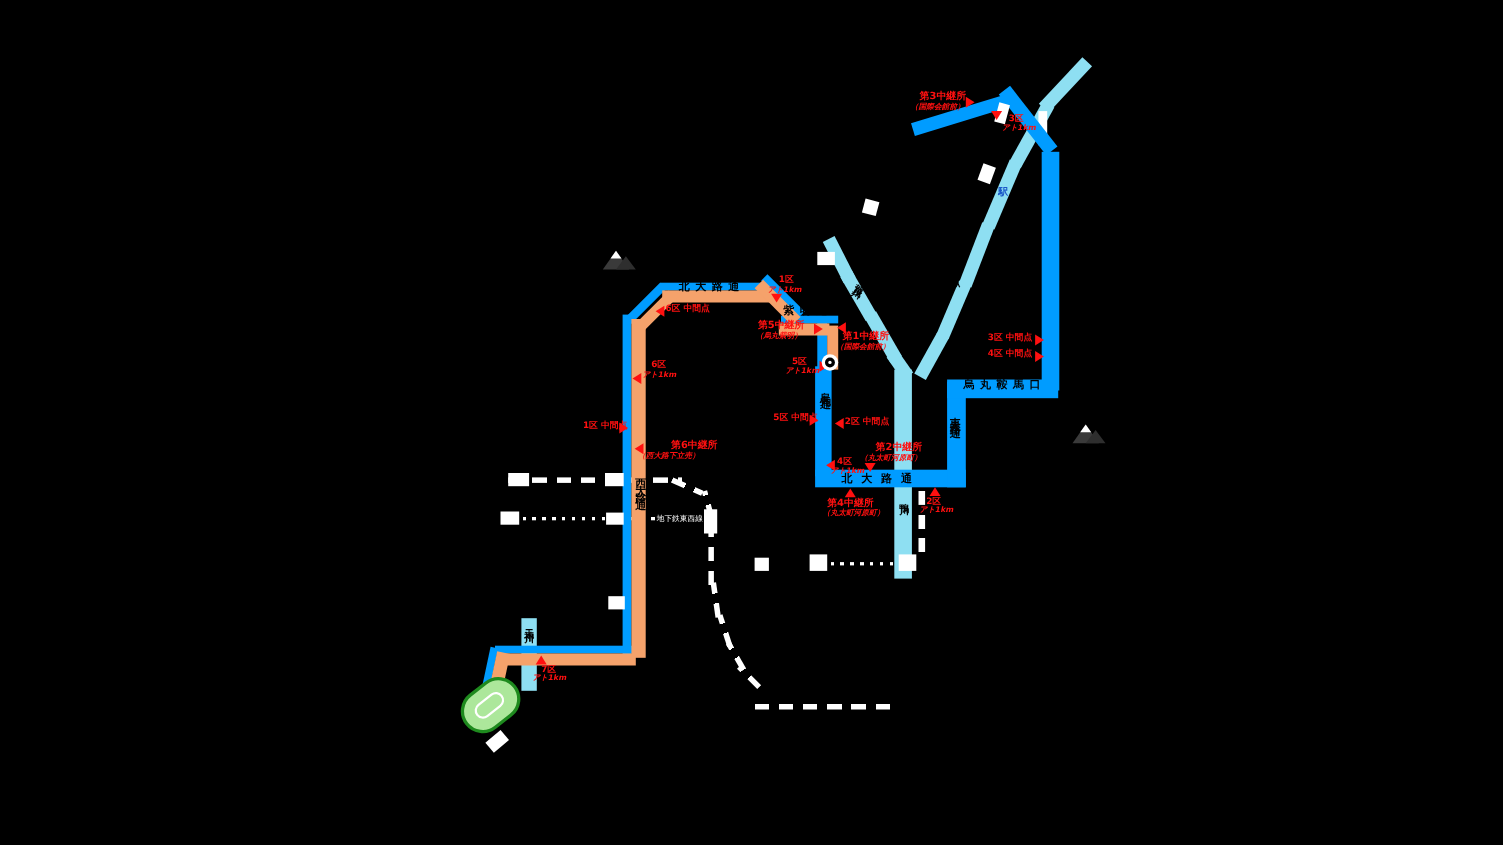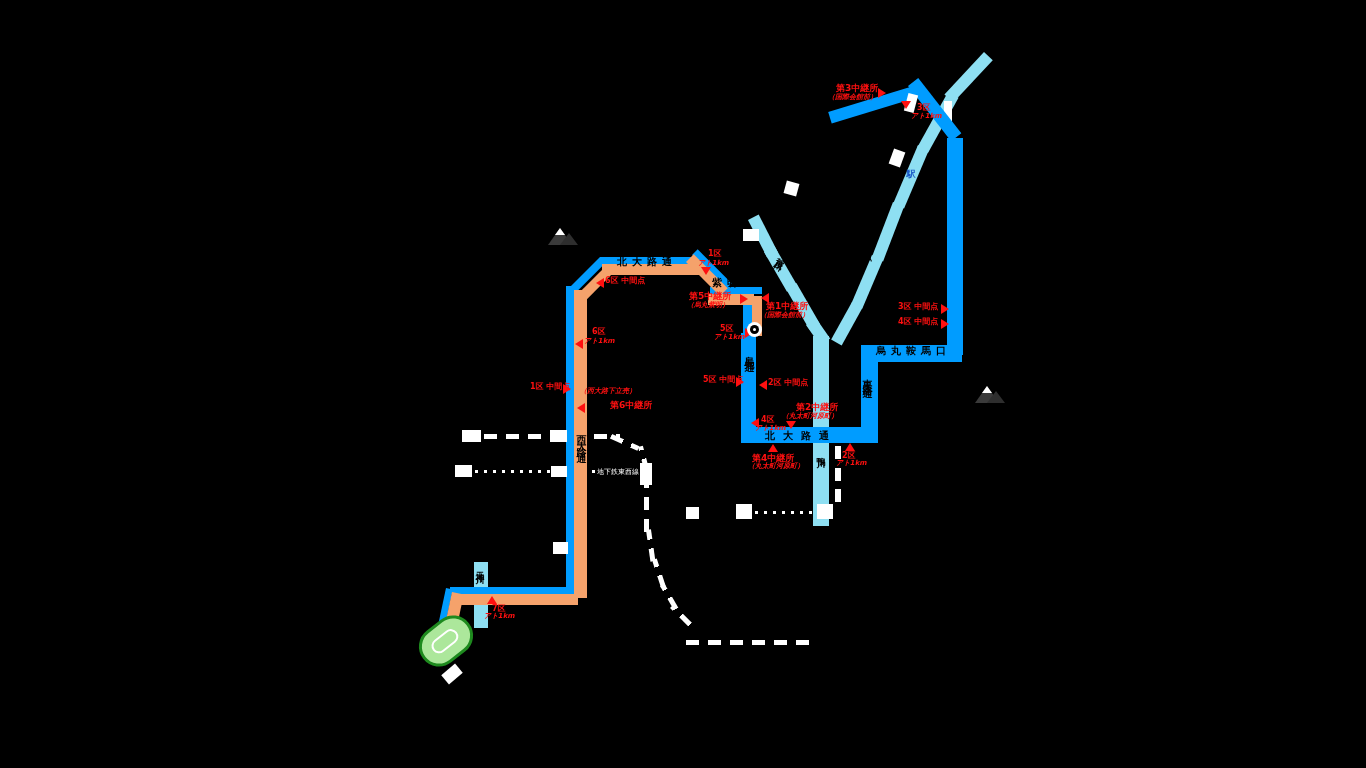--- a/index.html
+++ b/index.html
@@ -138,21 +138,21 @@
       <div class="lbl red9" style="left: 689px; top: 292px;">第5中継所</div>
       <div class="lbl red7" style="left: 687px; top: 302px;">（烏丸紫明）</div>
       <div class="lbl red9" style="left: 766px; top: 302px;">第1中継所</div>
       <div class="lbl red7" style="left: 760px; top: 312px;">（国際会館前）</div>
       <div class="lbl red8" style="left: 720px; top: 325px;">5区</div>
       <div class="lbl red7" style="left: 714px; top: 334px;">アト1km</div>
       <div class="lbl red8" style="left: 703px; top: 376px;">5区 中間点</div>
       <div class="lbl red8" style="left: 768px; top: 379px;">2区 中間点</div>
       <div class="lbl red8" style="left: 530px; top: 383px;">1区 中間点</div>
       <div class="lbl red9" style="left: 610px; top: 401px;">第6中継所</div>
-      <div class="lbl red7" style="left: 580px; top: 388px; text-align: center;">（西大路下立売）</div>
+      <div class="lbl red7" style="left: 580px; top: 411px; text-align: center;">（西大路下立売）</div>
       <div class="lbl red8" style="left: 592px; top: 328px;">6区</div>
       <div class="lbl red7" style="left: 584px; top: 338px;">アト1km</div>
       <div class="lbl red9" style="left: 796px; top: 403px;">第2中継所</div>
       <div class="lbl red7" style="left: 782px; top: 413px;">（丸太町河原町）</div>
       <div class="lbl red8" style="left: 761px; top: 416px;">4区</div>
       <div class="lbl red7" style="left: 755px; top: 425px;">アト1km</div>
       <div class="lbl red9" style="left: 752px; top: 454px;">第4中継所</div>
       <div class="lbl red7" style="left: 748px; top: 463px;">（丸太町河原町）</div>
       <div class="lbl red8" style="left: 842px; top: 452px;">2区</div>
       <div class="lbl red7" style="left: 836px; top: 460px;">アト1km</div>

